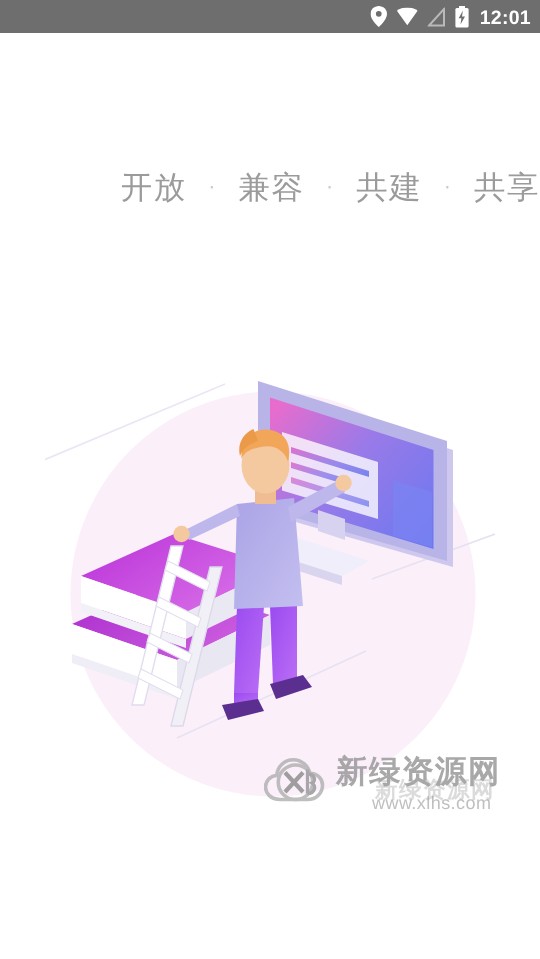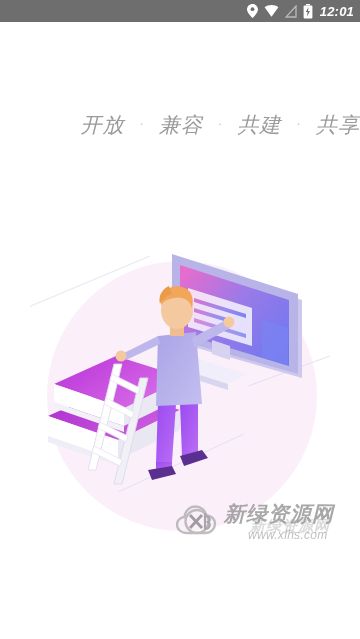--- a/index.html
+++ b/index.html
@@ -7,21 +7,20 @@
     width:360px; height:639px;
     background:#ffffff;
     font-family:"Liberation Sans","DejaVu Sans",sans-serif;
     overflow:hidden;
   }
   #screen {
     position:relative;
     width:360px; height:552px;
     background:#ffffff;
     overflow:hidden;
-    font-style:italic;
   }
 
   
   #status-bar {
     position:absolute; top:0; left:0;
     width:360px; height:22px;
     background:#6e6e6e;
     display:flex; align-items:center; justify-content:flex-end;
     padding-right:6px;
   }

